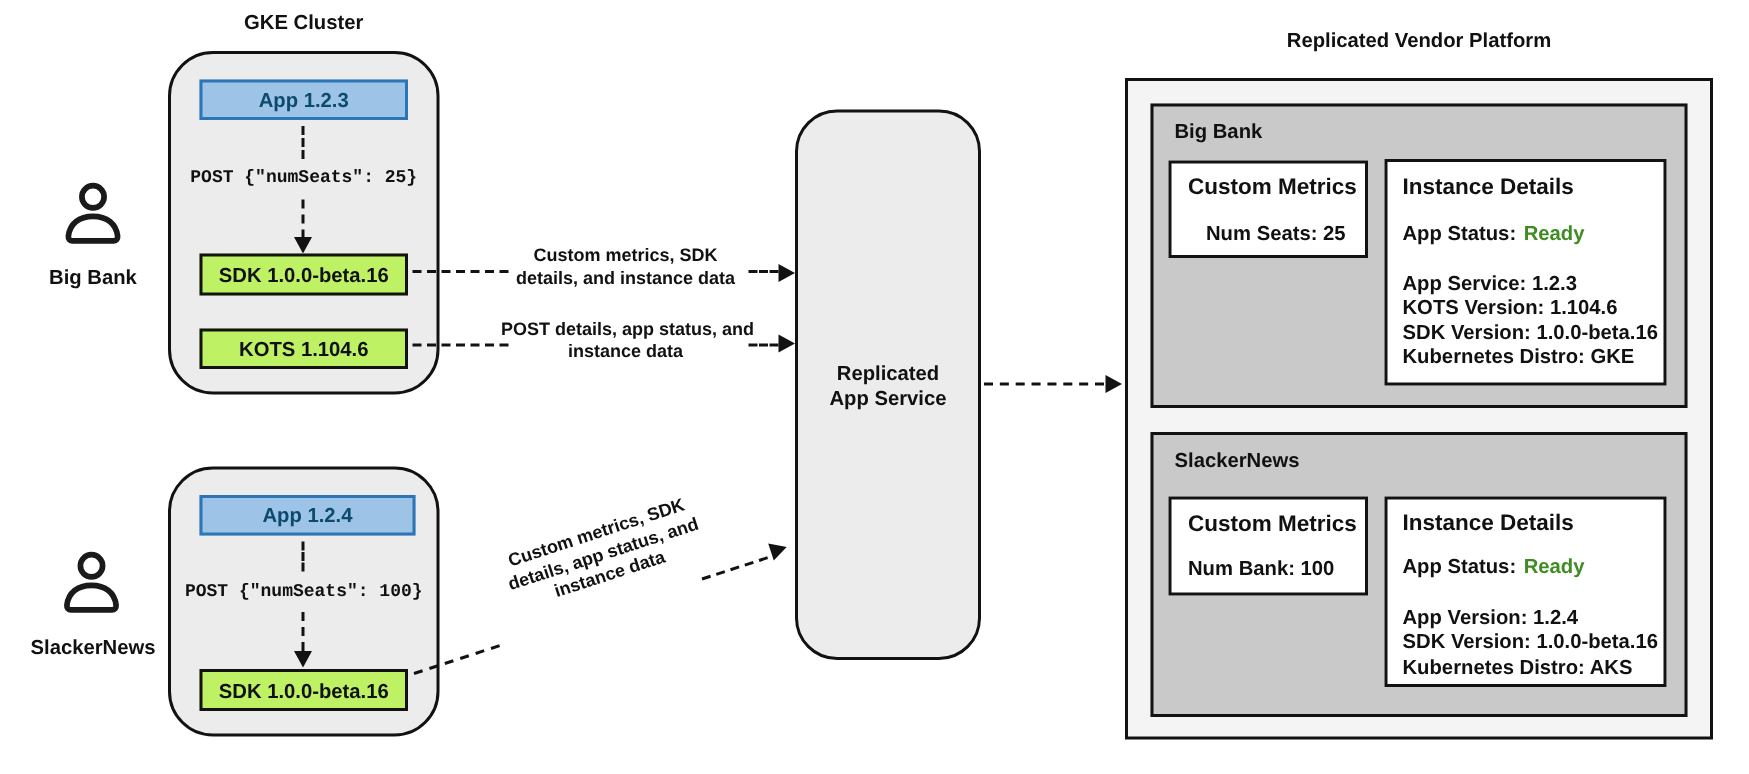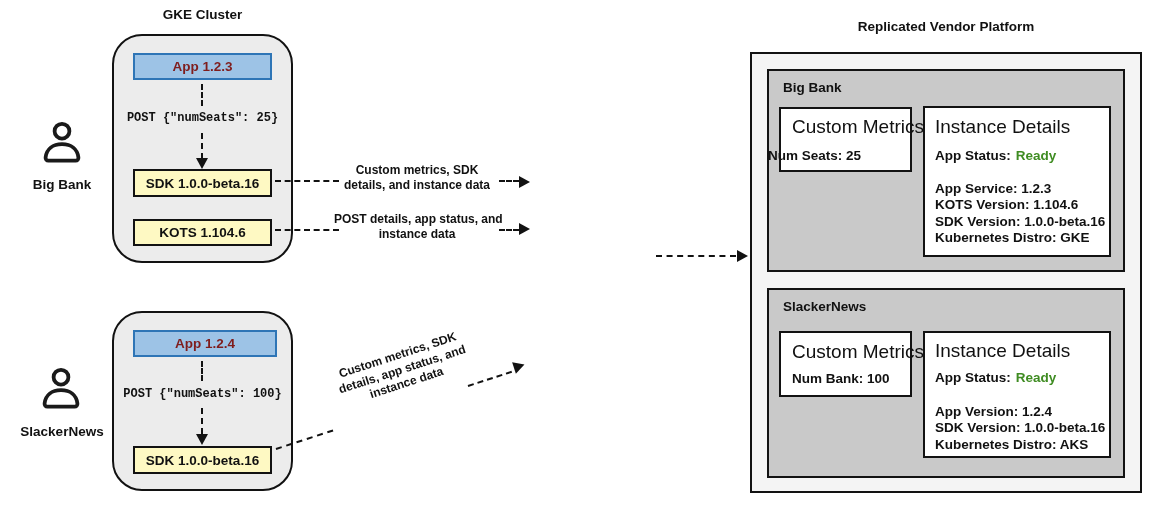--- a/index.html
+++ b/index.html
@@ -5,36 +5,36 @@
   * { margin:0; padding:0; box-sizing:border-box; }
   html,body { background:#ffffff; }
   #stage {
     position:relative; width:1166px; height:516px; overflow:hidden;
     background:#ffffff; font-family:"Liberation Sans", sans-serif; color:#111;
   }
   .abs { position:absolute; }
   .box { position:absolute; border:2.5px solid #121212; }
   .cluster { background:#ececec; border-radius:30px; }
   .service { background:#ececec; border-radius:28px; display:flex; align-items:center; justify-content:center; text-align:center; font-weight:bold; font-size:13.5px; line-height:17px; }
-  .node { background:#fef9c3; border:2px solid #121212; display:flex; align-items:center; justify-content:center; font-weight:bold; font-size:13.5px; }
-  .appnode { background:#9dc3e6; border:2px solid #2e75b6; color:#7f1d1d; }
+  .node { background:#bef264; border:2px solid #121212; display:flex; align-items:center; justify-content:center; font-weight:bold; font-size:13.5px; }
+  .appnode { background:#9dc3e6; border:2px solid #2e75b6; color:#0c4a6e; }
   .title { position:absolute; font-weight:bold; font-size:13.5px; text-align:center; }
   .postlbl { position:absolute; font-family:"Liberation Mono", monospace; font-weight:bold; font-size:12px; text-align:center; white-space:nowrap; }
   .flowlbl { position:absolute; font-weight:bold; font-size:12px; line-height:15px; text-align:center; }
   .flowlbl div { white-space:nowrap; }
   .dash-h { position:absolute; height:0; border-top:2.8px dashed #121212; }
   .dash-v { position:absolute; width:0; border-left:2.8px dashed #121212; }
   .ah-right { position:absolute; width:0; height:0; border-top:6.5px solid transparent; border-bottom:6.5px solid transparent; border-left:11px solid #121212; }
   .ah-down { position:absolute; width:0; height:0; border-left:6.5px solid transparent; border-right:6.5px solid transparent; border-top:11px solid #121212; }
   .userlbl { position:absolute; font-weight:bold; font-size:13.5px; text-align:center; }
   .platform-outer { background:#f4f4f4; }
   .panel { background:#c9c9c9; }
   .panel-name { position:absolute; font-weight:bold; font-size:13.5px; }
   .card { background:#ffffff; border:2.5px solid #121212; position:absolute; }
-  .card-title { position:absolute; font-weight:normal; font-size:19px; }
+  .card-title { position:absolute; font-weight:bold; font-size:15px; }
   .card-line { position:absolute; font-weight:bold; font-size:13.5px; white-space:nowrap; }
   .detail-lines { position:absolute; font-weight:bold; font-size:13.5px; line-height:16.3px; white-space:nowrap; }
   .status-value { color:#3f8c22; margin-left:5px; }
   .rot { transform-origin:left center; }
 </style>
 </head>
 <body>
 
 <div id="stage">
 
@@ -92,33 +92,39 @@
 
   <div class="dash-h rot" style="left:276px; top:448px; width:60px; transform:rotate(-18deg);"></div>
   <div class="flowlbl rot" style="left:326px; top:372px; width:160px; line-height:14.5px; transform:rotate(-18deg);">
     <div>Custom metrics, SDK</div>
     <div>details, app status, and</div>
     <div>instance data</div>
   </div>
   <div class="dash-h rot" style="left:468px; top:385px; width:46px; transform:rotate(-18deg);"></div>
   <div class="ah-right rot" style="left:514px; top:362px; transform:rotate(-18deg);"></div>
 
+  <div class="box service" style="left:530px; top:73px; width:124px; height:367px;">
+    <div>
+      <div>Replicated</div>
+      <div>App Service</div>
+    </div>
+  </div>
 
   <div class="dash-h" style="left:656px; top:255px; width:80px;"></div>
   <div class="ah-right" style="left:737px; top:250px;"></div>
 
   <div class="title" style="left:750px; top:19px; width:392px;">Replicated Vendor Platform</div>
   <div class="box platform-outer" style="left:750px; top:52px; width:392px; height:441px;"></div>
 
   <div class="box panel" style="left:767px; top:69px; width:358px; height:203px;"></div>
   <div class="panel-name" style="left:783px; top:80px;">Big Bank</div>
 
   <div class="card" style="left:779px; top:107px; width:133px; height:65px;"></div>
   <div class="card-title" style="left:792px; top:116px;">Custom Metrics</div>
-  <div class="card-line" style="left:752px; top:148px;padding-left:16px;">Num Seats: 25</div>
+  <div class="card-line" style="left:788px; top:148px;padding-left:16px;">Num Seats: 25</div>
 
   <div class="card" style="left:923px; top:106px; width:188px; height:151px;"></div>
   <div class="card-title" style="left:935px; top:116px;">Instance Details</div>
   <div class="card-line" style="left:935px; top:148px;">
     <span>App Status:</span><span class="status-value">Ready</span>
   </div>
   <div class="detail-lines" style="left:935px; top:181px;">
     <div>App Service: 1.2.3</div>
     <div>KOTS Version: 1.104.6</div>
     <div>SDK Version: 1.0.0-beta.16</div>

